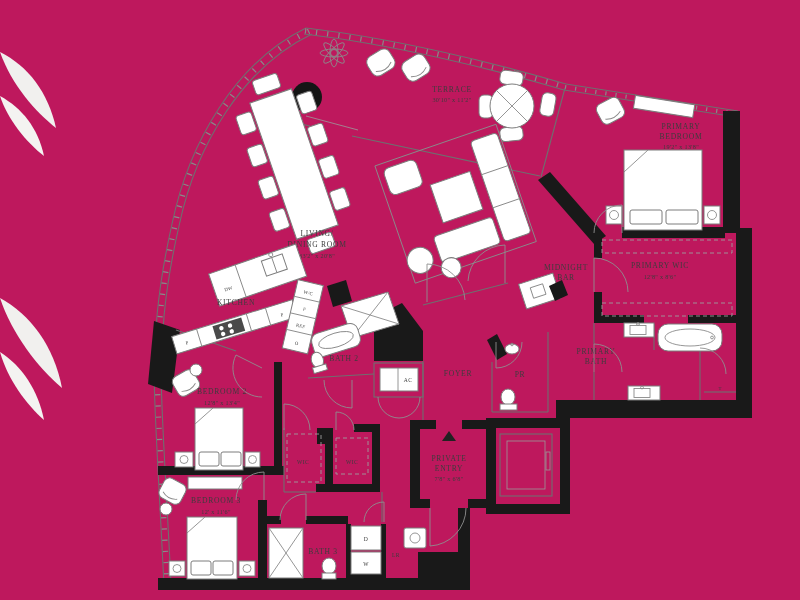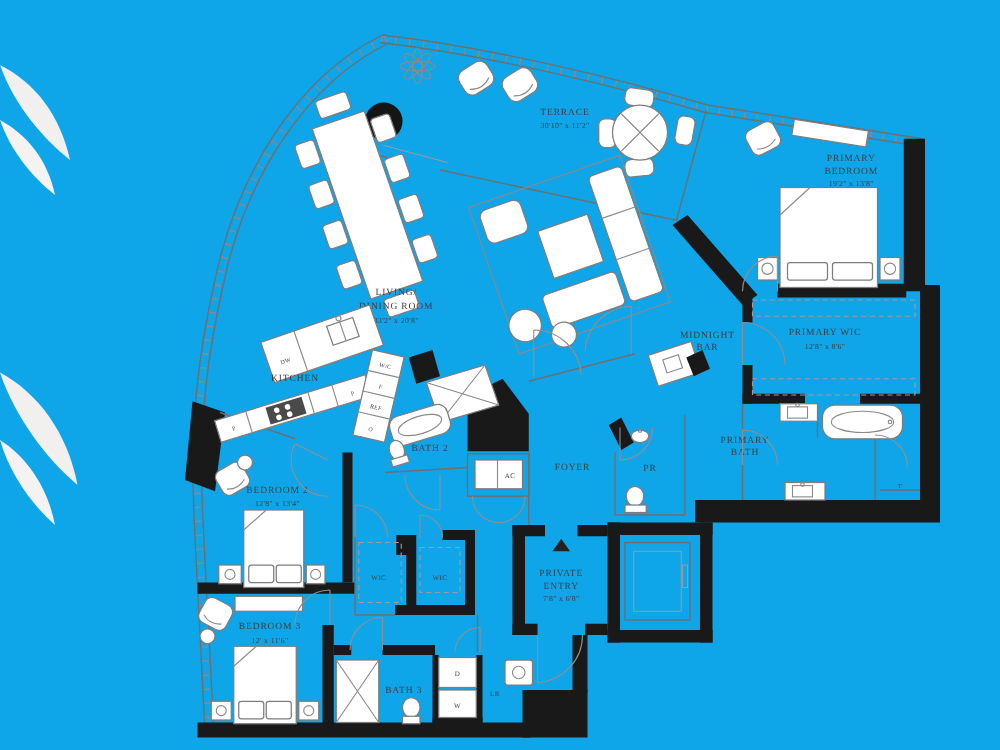--- a/index.html
+++ b/index.html
@@ -1,16 +1,16 @@
 <!DOCTYPE html>
 <html><head>
 <meta charset="utf-8">
 <style>
   html,body { margin:0; padding:0; background:#ffffff; }
-  .stage { position:relative; width:800px; height:600px; background:#0ea5e9; overflow:hidden; }
+  .stage { position:relative; width:800px; height:600px; background:#be185d; overflow:hidden; }
   svg { display:block; }
   
   .wall-fill   { fill:#191919; stroke:none; }
   .thin        { stroke:#6f6f6f; stroke-width:1.1; fill:none; }
   .thin2       { stroke:#9a9a9a; stroke-width:0.8; fill:none; }
   .furn        { stroke:#7d7d7d; stroke-width:1; fill:#ffffff; }
   .furnline    { stroke:#8a8a8a; stroke-width:0.9; fill:none; }
   .dash        { stroke:#9d9d9d; stroke-width:0.9; fill:none; stroke-dasharray:4 3; }
   .arc         { stroke:#8f8f8f; stroke-width:0.9; fill:none; }
   .ticks       { stroke:#8a8a8a; stroke-width:5.5; fill:none; stroke-dasharray:1.2 10; }

